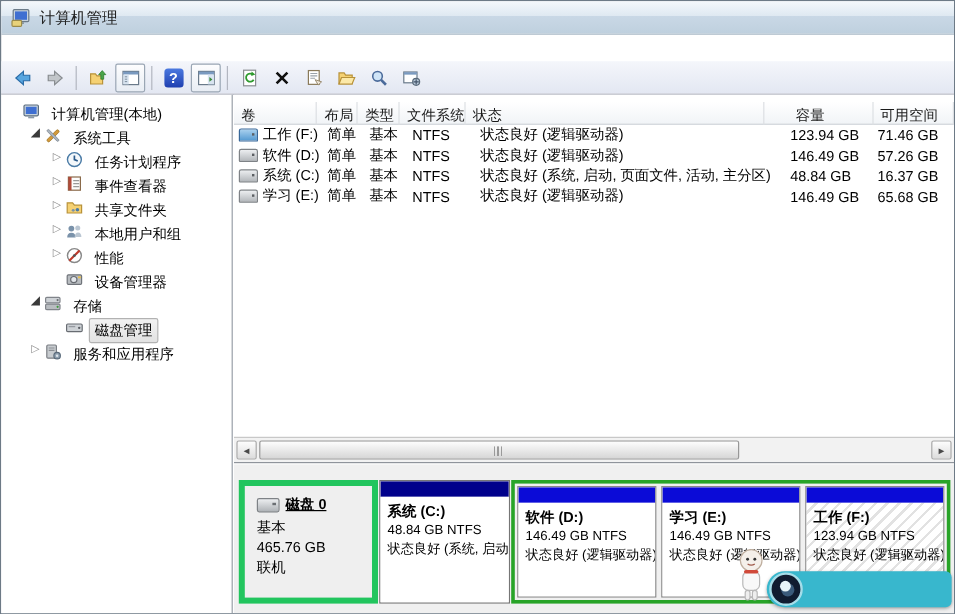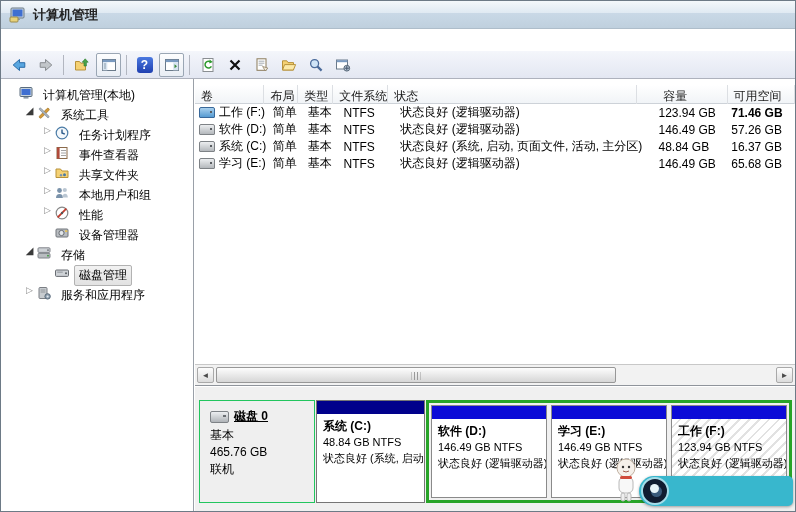--- a/index.html
+++ b/index.html
@@ -2,21 +2,21 @@
 <html style="--hdr-primary: #00008b; --hdr-logical: #0b0bd7; --green: #28a428; --teal: #38b7cd;"><head>
 <meta charset="utf-8">
 <style>
   html,body{margin:0;padding:0;background:#555;}
   *{font-family:"Liberation Sans","DejaVu Sans",sans-serif;}
   .window{position:relative;width:796px;height:512px;background:#fff;overflow:hidden;
     border:1px solid #6d7a86;box-sizing:border-box;}
   
   .titlebar{position:absolute;left:0;top:0;width:100%;height:28px;
     background:linear-gradient(#f4f8fb 0%,#dfe9f2 45%,#c9d8e6 46%,#bfd0de 100%);
-    display:flex;align-items:center;border-bottom:1px solid #aebdca;box-sizing:border-box;font-weight:bold;}
+    display:flex;align-items:center;border-bottom:1px solid #aebdca;box-sizing:border-box;}
   .app-icon{width:18px;height:16px;margin:0 6px 0 8px;flex:none;}
   .title-text{font-size:13px;color:#222;}
   
   .menubar{position:absolute;left:0;top:28px;width:100%;height:22px;
     background:linear-gradient(#eef0f9,#dfe3f1);
     border-bottom:1px solid #c3c8d6;display:flex;align-items:center;box-sizing:border-box;padding-left:4px;}
   .menu-item{font-size:12px;color:#1a1a1a;padding:3px 10px;cursor:default;}
   
   .toolbar{position:absolute;left:0;top:50px;width:100%;height:28px;
     background:linear-gradient(#f4f6fb,#e3e7f2);
@@ -58,21 +58,21 @@
     display:flex;align-items:center;justify-content:center;}
   .sb-left{left:2px;} .sb-right{right:2px;}
   .sb-thumb{position:absolute;left:21px;top:2px;width:400px;height:16px;
     background:linear-gradient(#fdfdfd,#d6d6d6);border:1px solid #979797;border-radius:2px;box-sizing:border-box;}
   .sb-grip{position:absolute;left:50%;top:4px;width:9px;height:8px;transform:translateX(-50%);
     background:repeating-linear-gradient(90deg,#9a9a9a 0 1px,transparent 1px 3px);}
   
   .graphic{position:absolute;left:0;right:0;top:308px;bottom:0;background:#f0f0f0;overflow:hidden;}
   .disk-strip{position:absolute;left:4px;top:13px;height:103px;display:flex;}
   .disk-label{box-sizing:border-box;width:116px;height:103px;background:#efefef;
-    border:1px solid #22c55e;padding:7px 0 0 10px;font-size:12px;line-height:17px;color:#000;}
+    border:5px solid #22c55e;padding:7px 0 0 10px;font-size:12px;line-height:17px;color:#000;}
   .disk-title-row{display:flex;align-items:center;margin-bottom:2px;}
   .disk-ico{width:17px;height:10px;border-radius:2px;margin-right:5px;flex:none;
     border:1px solid #7e8286;background:linear-gradient(#eceef0,#b0b4b8);position:relative;}
   .disk-ico::after{content:"";position:absolute;right:2px;top:3px;width:3px;height:2px;background:#6a6e72;}
   .disk-title{font-weight:bold;text-decoration:underline;font-size:12px;}
   .part{box-sizing:border-box;border:1px solid #767676;background:#fff;display:flex;
     flex-direction:column;overflow:hidden;}
   .part-head{height:13px;flex:none;}
   .primary .part-head{background:var(--hdr-primary,#00008b);}
   .logical .part-head{background:var(--hdr-logical,#0b0bd7);}
@@ -339,21 +339,21 @@
             <div class="vol-row">
               <div class="vr-cell vr-first" style="width: 72px;">
                 <span class="drive-ico blue"></span>
                 <span>工作 (F:)</span>
               </div>
               <div class="vr-cell" style="width: 35px;">简单</div>
               <div class="vr-cell" style="width: 36px;">基本</div>
               <div class="vr-cell" style="width: 57px;">NTFS</div>
               <div class="vr-cell" style="width: 259px;">状态良好 (逻辑驱动器)</div>
               <div class="vr-cell" style="width: 73px;">123.94 GB</div>
-              <div class="vr-cell" style="width: 70px; font-weight: bold;">71.46 GB</div>
+              <div class="vr-cell" style="width: 70px;">71.46 GB</div>
             </div>
             <div class="vol-row">
               <div class="vr-cell vr-first" style="width: 72px;">
                 <span class="drive-ico"></span>
                 <span>软件 (D:)</span>
               </div>
               <div class="vr-cell" style="width: 35px;">简单</div>
               <div class="vr-cell" style="width: 36px;">基本</div>
               <div class="vr-cell" style="width: 57px;">NTFS</div>
               <div class="vr-cell" style="width: 259px;">状态良好 (逻辑驱动器)</div>

